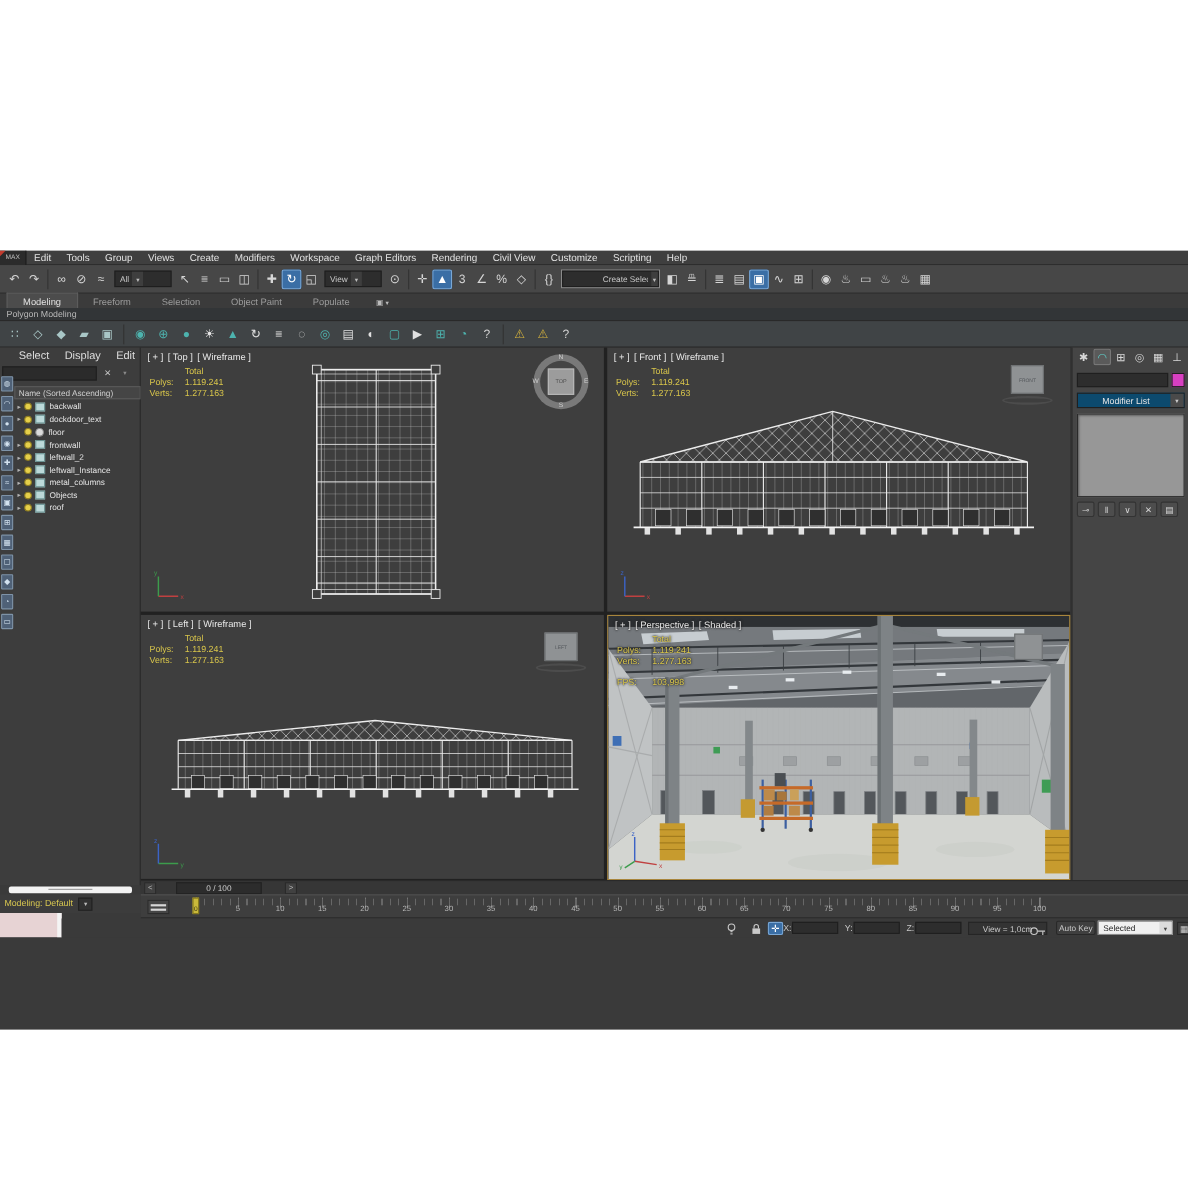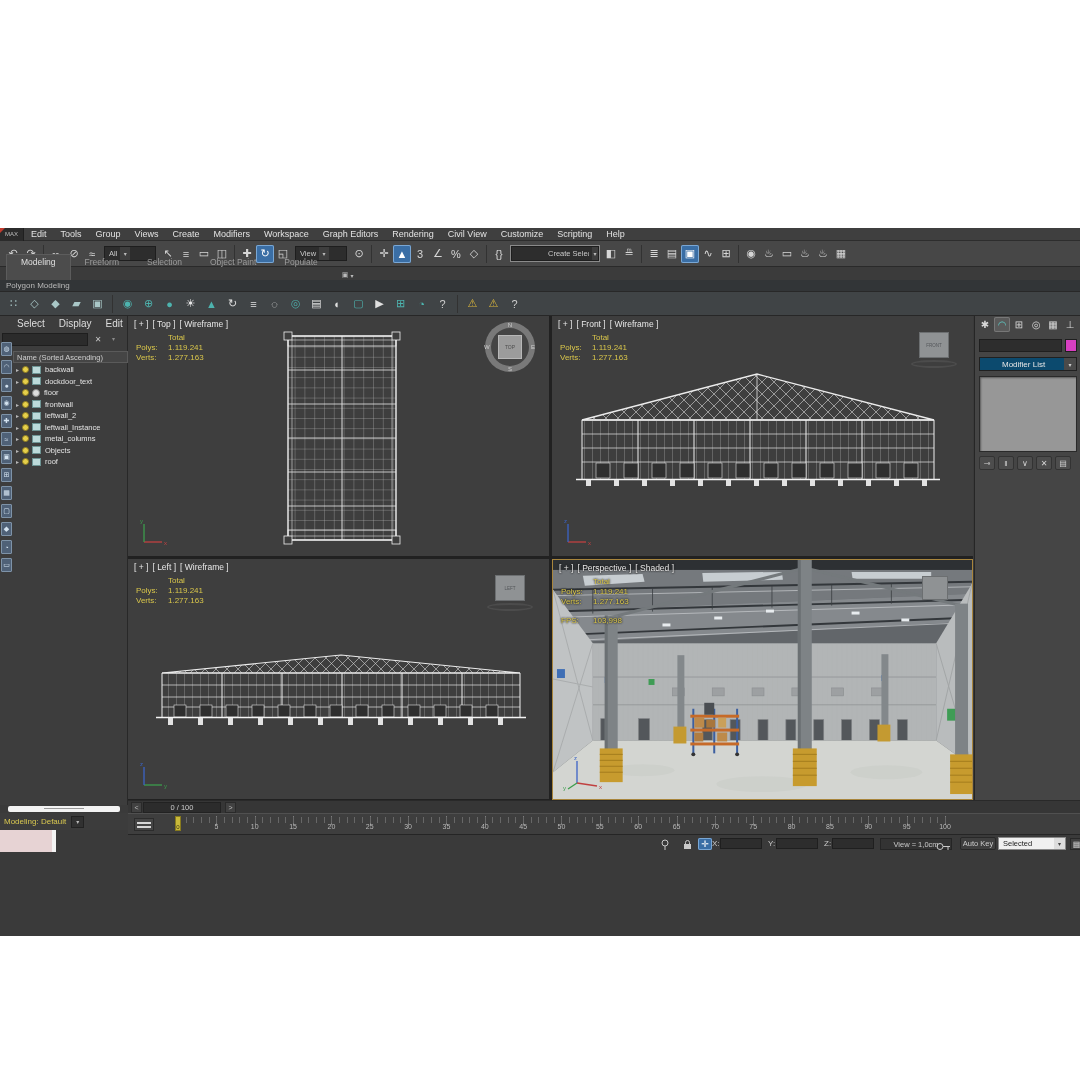--- a/index.html
+++ b/index.html
@@ -26,21 +26,21 @@
   .tsep{width:1px;height:18px;background:#323232;margin:0 3px;flex:0 0 auto;}
   .tdd{height:15px;background:#2d2d2d;border:1px solid #1e1e1e;color:#c9c9c9;font-size:7.5px;
        display:inline-flex;align-items:center;padding-left:4px;margin:0 3px;flex:0 0 auto;}
   .tdd .car{width:10px;height:13px;margin-left:3px;background:#3e3e3e;display:flex;align-items:center;
             justify-content:center;font-size:6px;color:#bbb;}
   .tdd.lit{box-shadow:0 0 0 1px #8a8a8a;}
 
   
   .rtabs{left:0;top:39px;width:1080px;height:13px;background:#3b3b3b;display:flex;align-items:flex-end;
          padding-left:6px;font-size:8.5px;color:#9c9c9c;}
-  .rtab{padding:2px 14px 13px 14px;cursor:default;}
+  .rtab{padding:2px 14px 1px 14px;cursor:default;}
   .rtab.active{background:#4c4c4c;color:#e0e0e0;border:1px solid #5c5c5c;border-bottom:none;}
   .rflyout{display:flex;align-items:center;gap:2px;margin-left:10px;padding-bottom:1px;color:#bbb;}
   .rsection{left:0;top:52px;width:1080px;height:12px;background:#323537;color:#b9b9b9;font-size:8px;
             display:flex;align-items:center;padding-left:6px;border-bottom:1px solid #282828;}
   .ribbonrow{left:0;top:64px;width:1080px;height:24px;background:#404446;border-bottom:1px solid #272727;
              display:flex;align-items:center;padding-left:4px;gap:2px;}
   .ricon{width:19px;height:19px;display:inline-flex;align-items:center;justify-content:center;font-size:11px;border-radius:2px;flex:0 0 auto;}
 
   
   .explorer{left:0;top:88px;width:128px;height:489px;background:#3d3d3d;border-right:1px solid #282828;}
@@ -121,21 +121,21 @@
   .cp-btns{position:absolute;left:4px;top:140px;display:flex;gap:3px;}
   .cpbtn{width:16px;height:14px;background:#4d4d4d;border:1px solid #333;color:#d5d5d5;font-size:8px;
          display:flex;align-items:center;justify-content:center;border-radius:2px;}
 
   
   .scrubrow{left:128px;top:572px;width:952px;height:13px;background:#363636;border-top:1px solid #292929;
             display:flex;align-items:center;}
   .scrubbtn{width:11px;height:11px;background:#414141;border:1px solid #2a2a2a;color:#bbb;font-size:7px;
             display:flex;align-items:center;justify-content:center;margin-left:3px;}
   .scrubbar{width:78px;height:11px;background:#2c2c2c;border:1px solid #222;color:#cccccc;font-size:7.5px;
-            display:flex;align-items:center;justify-content:center;margin:0 1px;}
+            display:flex;align-items:center;justify-content:center;margin:0 18px;}
   .rulerrow{left:128px;top:585px;width:952px;height:22px;background:#3e3e3e;border-top:1px solid #505050;
             border-bottom:1px solid #252525;}
   .mcebtn{position:absolute;left:6px;top:4px;width:20px;height:13px;background:#454545;border:1px solid #2c2c2c;
           display:flex;flex-direction:column;justify-content:center;gap:2px;padding:0 2px;}
   .mcebtn i{display:block;height:2px;background:#d6d6d6;}
   .ticks{position:absolute;left:50px;top:3px;width:771px;height:6px;
          background:repeating-linear-gradient(90deg,#676767 0 1px,transparent 1px 7.67px);}
   .ticksmajor{position:absolute;left:50px;top:2px;width:771px;height:9px;
               background:repeating-linear-gradient(90deg,#7d7d7d 0 1px,transparent 1px 38.35px);}
   .rlabel{position:absolute;top:9px;transform:translateX(-50%);font-size:7px;color:#b8b8b8;}

